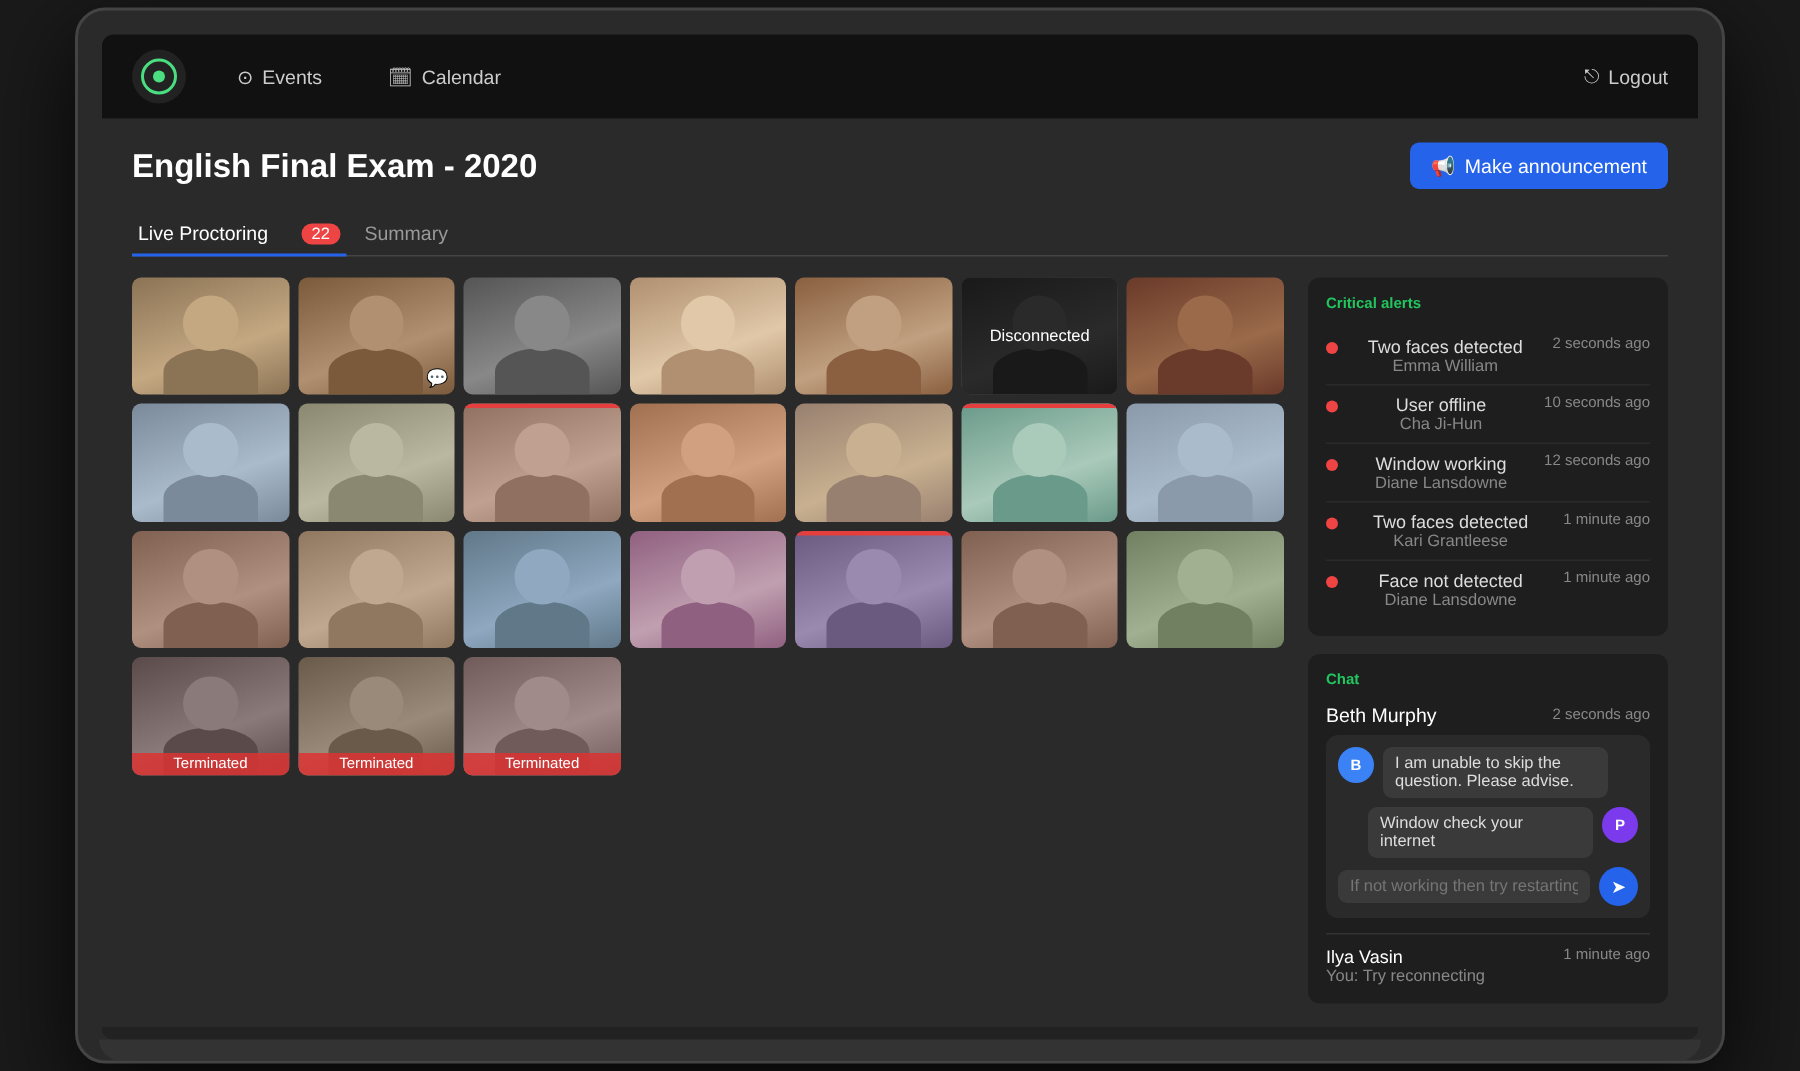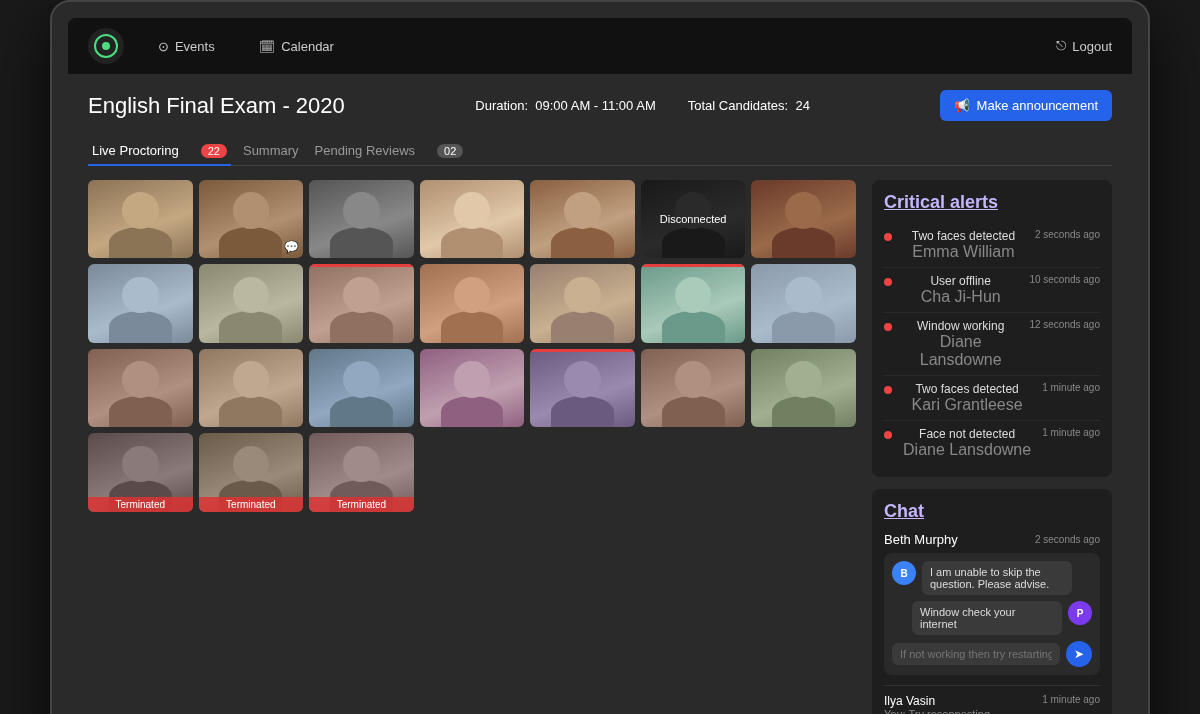--- a/index.html
+++ b/index.html
@@ -79,21 +79,21 @@
     }
     .exam-header {
       display: flex;
       align-items: center;
       justify-content: space-between;
       margin-bottom: 16px;
     }
     .exam-title {
       color: #fff;
       font-size: 22px;
-      font-weight: 400;
+      font-weight: 700;
     }
     .exam-meta {
       display: flex;
       align-items: center;
       gap: 32px;
     }
     .exam-meta-item {
       color: #aaa;
       font-size: 13px;
     }
@@ -200,44 +200,43 @@
       display: flex;
       flex-direction: column;
       gap: 12px;
     }
     .panel-section {
       background: #1e1e1e;
       border-radius: 8px;
       padding: 12px;
     }
     .panel-title {
-      color: #c4b5fd;
-      font-size: 18px;
+      color: #22c55e;
+      font-size: 10px;
       font-weight: 600;
       margin-bottom: 10px;
-      text-decoration: underline;
     }
     .alert-item {
       display: flex;
       align-items: flex-start;
       gap: 8px;
       padding: 6px 0;
       border-bottom: 1px solid #2a2a2a;
     }
     .alert-item:last-child { border-bottom: none; }
     .alert-dot {
       width: 8px; height: 8px;
       border-radius: 50%;
       background: #ef4444;
       margin-top: 4px;
       flex-shrink: 0;
     }
     .alert-content { flex: 1; text-align: center; }
     .alert-title { color: #ddd; font-size: 12px; }
-    .alert-name { color: #888; font-size: 16px; }
+    .alert-name { color: #888; font-size: 11px; }
     .alert-time { color: #888; font-size: 10px; white-space: nowrap; }
     .chat-item {
       margin-bottom: 10px;
     }
     .chat-header {
       display: flex;
       justify-content: space-between;
       align-items: center;
       margin-bottom: 6px;
     }
@@ -370,47 +369,33 @@
       <div class="logout-btn">
         <span>⎋</span>
         <span>Logout</span>
       </div>
     </div>
 
     <div class="main-content">
 
       <div class="exam-header">
         <div class="exam-title">English Final Exam - 2020</div>
-        <div class="exam-meta">
-          <div class="exam-meta-item">
-            <span>Duration:</span>&nbsp;
-            <span>09:00 AM  -  11:00 AM</span>
-          </div>
-          <div class="exam-meta-item">
-            <span>Total Candidates:</span>&nbsp;
-            <span>24</span>
-          </div>
-        </div>
         <button class="announce-btn">
           <span>📢</span>
           <span>Make announcement</span>
         </button>
       </div>
 
       <div class="tabs">
         <div class="tab active">
           <span>Live Proctoring</span>
           <span class="tab-badge">22</span>
         </div>
         <div class="tab">
           <span>Summary</span>
-        </div>
-        <div class="tab">
-          <span>Pending Reviews</span>
-          <span class="tab-badge gray">02</span>
         </div>
       </div>
 
       <div class="body-area">
 
         <div class="video-grid-area">
           <div class="video-grid" id="video-grid">
 
           <div class="video-cell" style="background: linear-gradient(160deg, rgb(139, 115, 85) 0%, rgb(196, 168, 130) 60%, rgb(139, 115, 85) 100%);">
                 <div class="person-shape">

